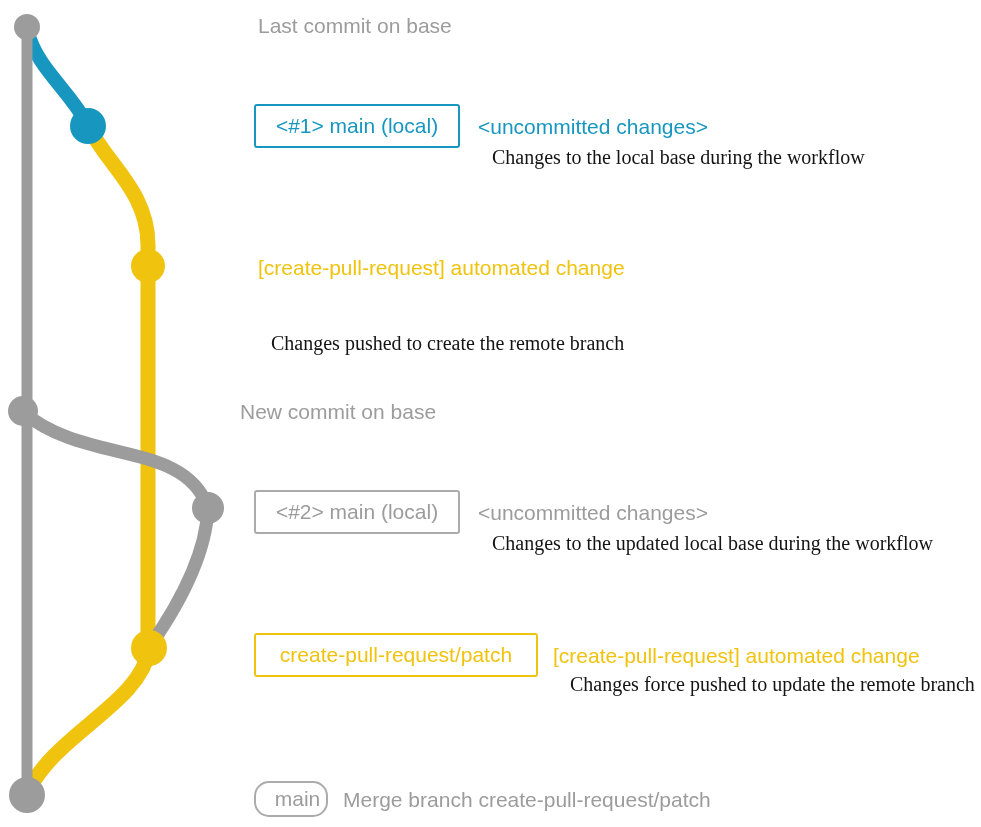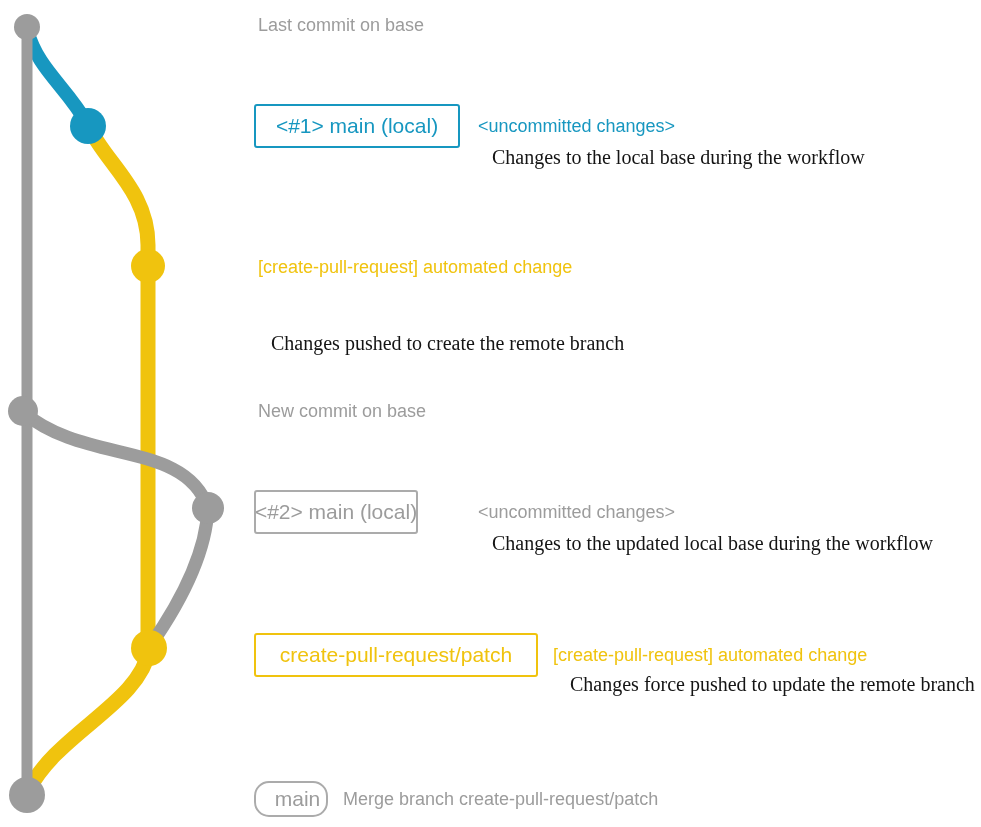--- a/index.html
+++ b/index.html
@@ -25,21 +25,21 @@
   .edge { fill: none; stroke-linecap: round; }
   .edge-gray   { stroke: var(--gray); }
   .edge-blue   { stroke: var(--blue); }
   .edge-yellow { stroke: var(--yellow); }
   .node-gray   { fill: var(--gray); }
   .node-blue   { fill: var(--blue); }
   .node-yellow { fill: var(--yellow); }
 
   .lbl {
     position: absolute;
-    font-size: 18px;
+    font-size: 21px;
     line-height: 23px;
     white-space: nowrap;
   }
   .lbl-gray   { color: var(--gray); }
   .lbl-blue   { color: var(--blue); }
   .lbl-yellow { color: var(--yellow); }
 
   .note {
     position: absolute;
     font-family: "Liberation Serif", serif;
@@ -96,23 +96,23 @@
 
   <div class="tag-box blue" style="left:254px; top:104px; width:206px; height:44px;">
     <span>&lt;#1&gt; main (local)</span>
   </div>
   <div class="lbl lbl-blue" style="left:478px; top:115px;">&lt;uncommitted changes&gt;</div>
   <div class="note" style="left:492px; top:146px;">Changes to the local base during the workflow</div>
 
   <div class="lbl lbl-yellow" style="left:258px; top:256px;">[create-pull-request] automated change</div>
   <div class="note" style="left:271px; top:288px;margin-top:44px;">Changes pushed to create the remote branch</div>
 
-  <div class="lbl lbl-gray" style="left:258px; top:400px;">New commit on base</div>
+  <div class="lbl lbl-gray" style="left:240px; top:400px;">New commit on base</div>
 
-  <div class="tag-box gray" style="left:254px; top:490px; width:164px; height:44px;">
+  <div class="tag-box gray" style="left:254px; top:490px; width:206px; height:44px;">
     <span>&lt;#2&gt; main (local)</span>
   </div>
   <div class="lbl lbl-gray" style="left:478px; top:501px;">&lt;uncommitted changes&gt;</div>
   <div class="note" style="left:492px; top:532px;">Changes to the updated local base during the workflow</div>
 
   <div class="tag-box yellow" style="left:254px; top:633px; width:284px; height:44px;">
     <span>create-pull-request/patch</span>
   </div>
   <div class="lbl lbl-yellow" style="left:553px; top:644px;">[create-pull-request] automated change</div>
   <div class="note" style="left:570px; top:673px;">Changes force pushed to update the remote branch</div>

